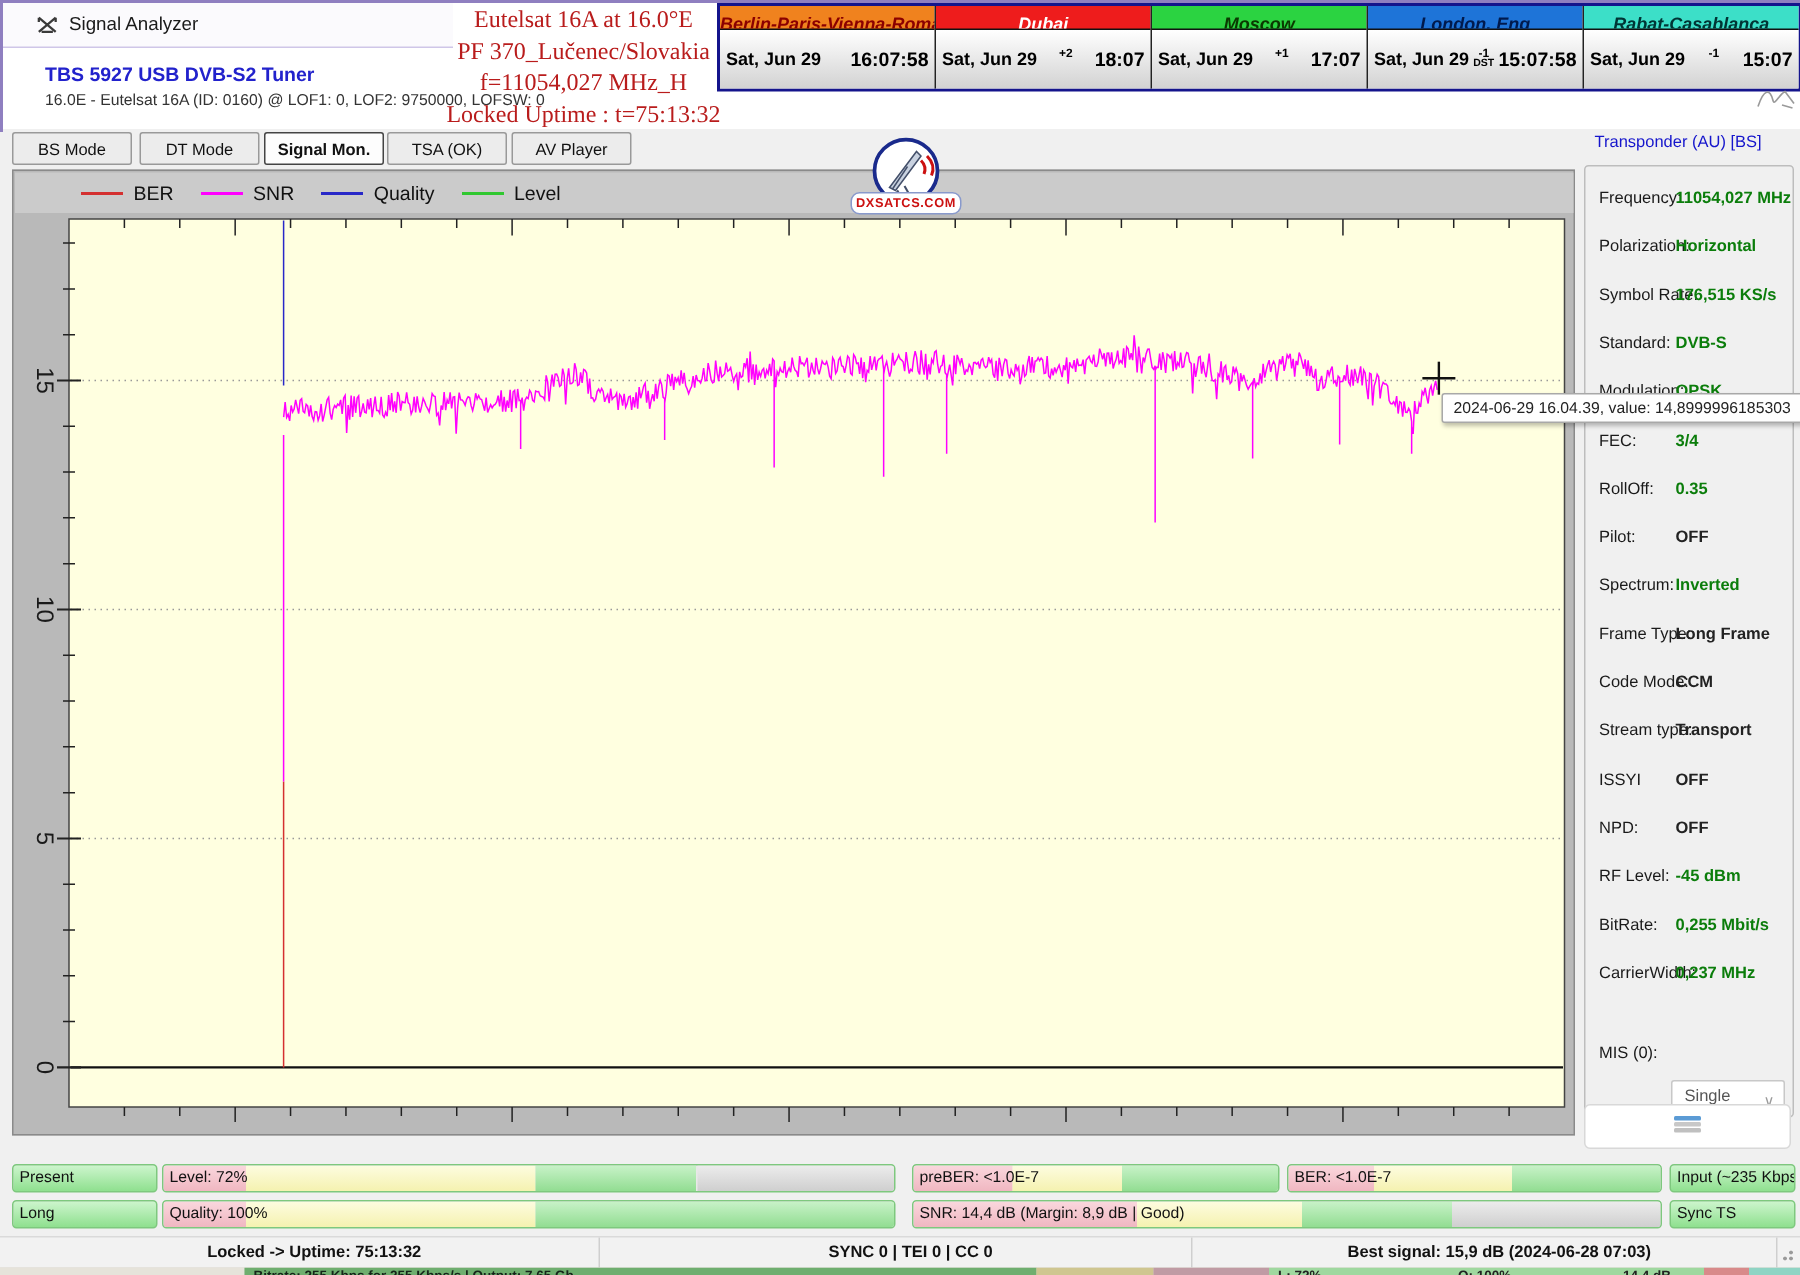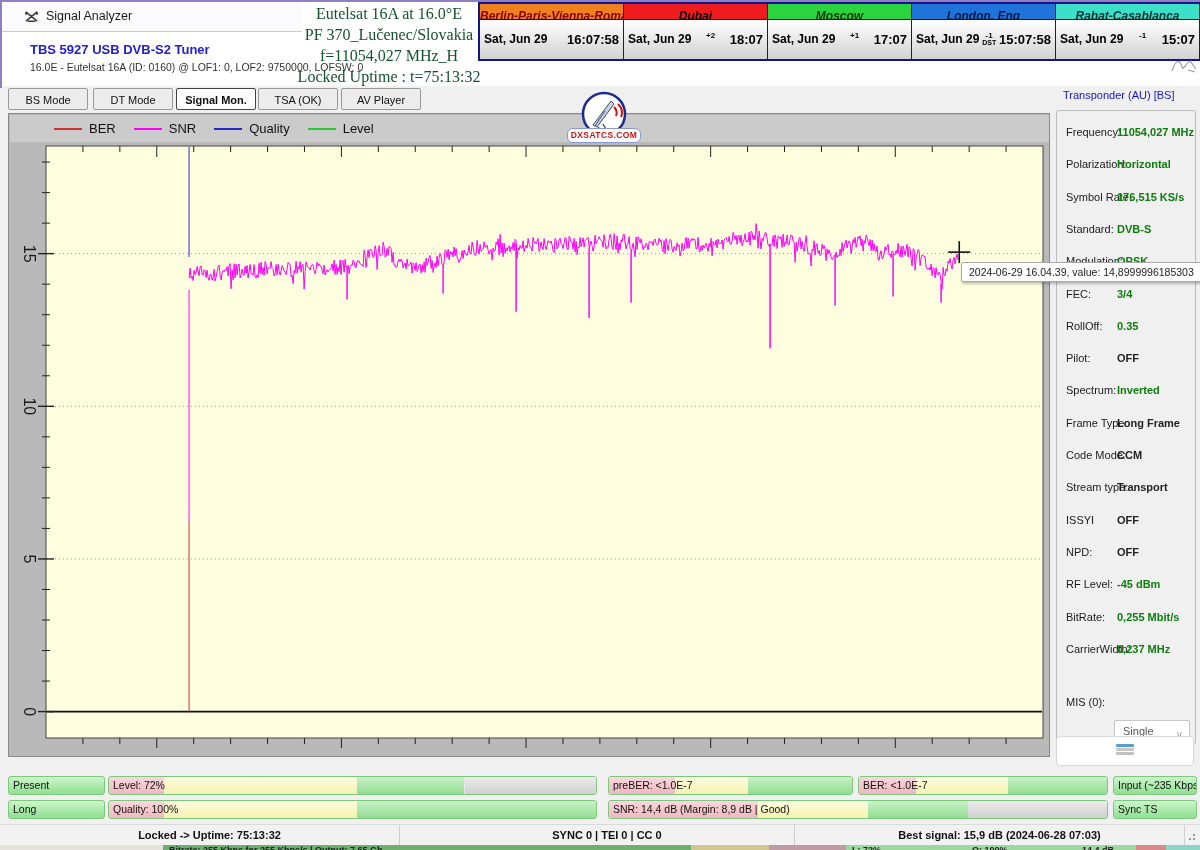--- a/index.html
+++ b/index.html
@@ -10,21 +10,21 @@
   
   #win-top-border{left:0;top:0;width:1200px;height:2px;background:#8f7fc0;}
   #win-left-border{left:0;top:0;width:2px;height:88px;background:#8f7fc0;}
   #header{left:0;top:2px;width:1200px;height:84px;background:#ffffff;}
   #titlebar{left:0;top:0;width:302px;height:29px;background:#fbfafd;border-bottom:1px solid #cfc6e8;}
   #app-icon{left:24px;top:7px;width:15px;height:15px;}
   #app-title{left:46px;top:7px;font-size:12.5px;color:#1a1a1a;}
   #device-name{left:30px;top:40px;font-size:13px;font-weight:bold;color:#2222cc;}
   #tuner-info{left:30px;top:59px;font-size:10.5px;color:#333;}
   #annotation{left:296px;top:1px;width:186px;text-align:center;
-              font-family:"Liberation Serif",serif;font-size:16px;line-height:21px;color:#14532d;}
+              font-family:"Liberation Serif",serif;font-size:16px;line-height:21px;color:#b91c1c;}
   #signature{left:1170px;top:53px;}
 
   
   #clocks{left:478px;top:0px;width:719px;height:55px;display:flex;border:2px solid #14148c;background:#fff;}
   .clock-col{flex:1 1 0;display:flex;flex-direction:column;border-left:1px solid #222;min-width:0;}
   .clock-col:first-child{border-left:none;}
   .clock-head{height:24px;line-height:24px;text-align:center;font-size:12px;font-weight:bold;
               font-style:italic;border-bottom:1px solid #111;white-space:nowrap;overflow:hidden;}
   .clock-body{flex:1;display:flex;align-items:flex-start;padding:12px 4px;
               background:linear-gradient(#ffffff,#d2d2d2);font-weight:bold;font-size:12px;color:#000;}
@@ -119,21 +119,21 @@
     <div class="abs" id="clocks">
         <div class="clock-col">
           <div class="clock-head" style="background: rgb(240, 130, 30); color: rgb(139, 0, 0);">Berlin-Paris-Vienna-Roma</div>
           <div class="clock-body">
             <span class="c-date">Sat, Jun 29</span>
             <span class="c-mid"></span>
             <span class="c-time">16:07:58</span>
           </div>
         </div>
         <div class="clock-col">
-          <div class="clock-head" style="background: rgb(238, 28, 28); color: #000000;">Dubai</div>
+          <div class="clock-head" style="background: rgb(238, 28, 28); color: #ffffff;">Dubai</div>
           <div class="clock-body">
             <span class="c-date">Sat, Jun 29</span>
             <span class="c-mid">
               <span class="off-sup">+2</span>
             </span>
             <span class="c-time">18:07</span>
           </div>
         </div>
         <div class="clock-col">
           <div class="clock-head" style="background: rgb(43, 211, 65); color: rgb(10, 58, 0);">Moscow</div>

